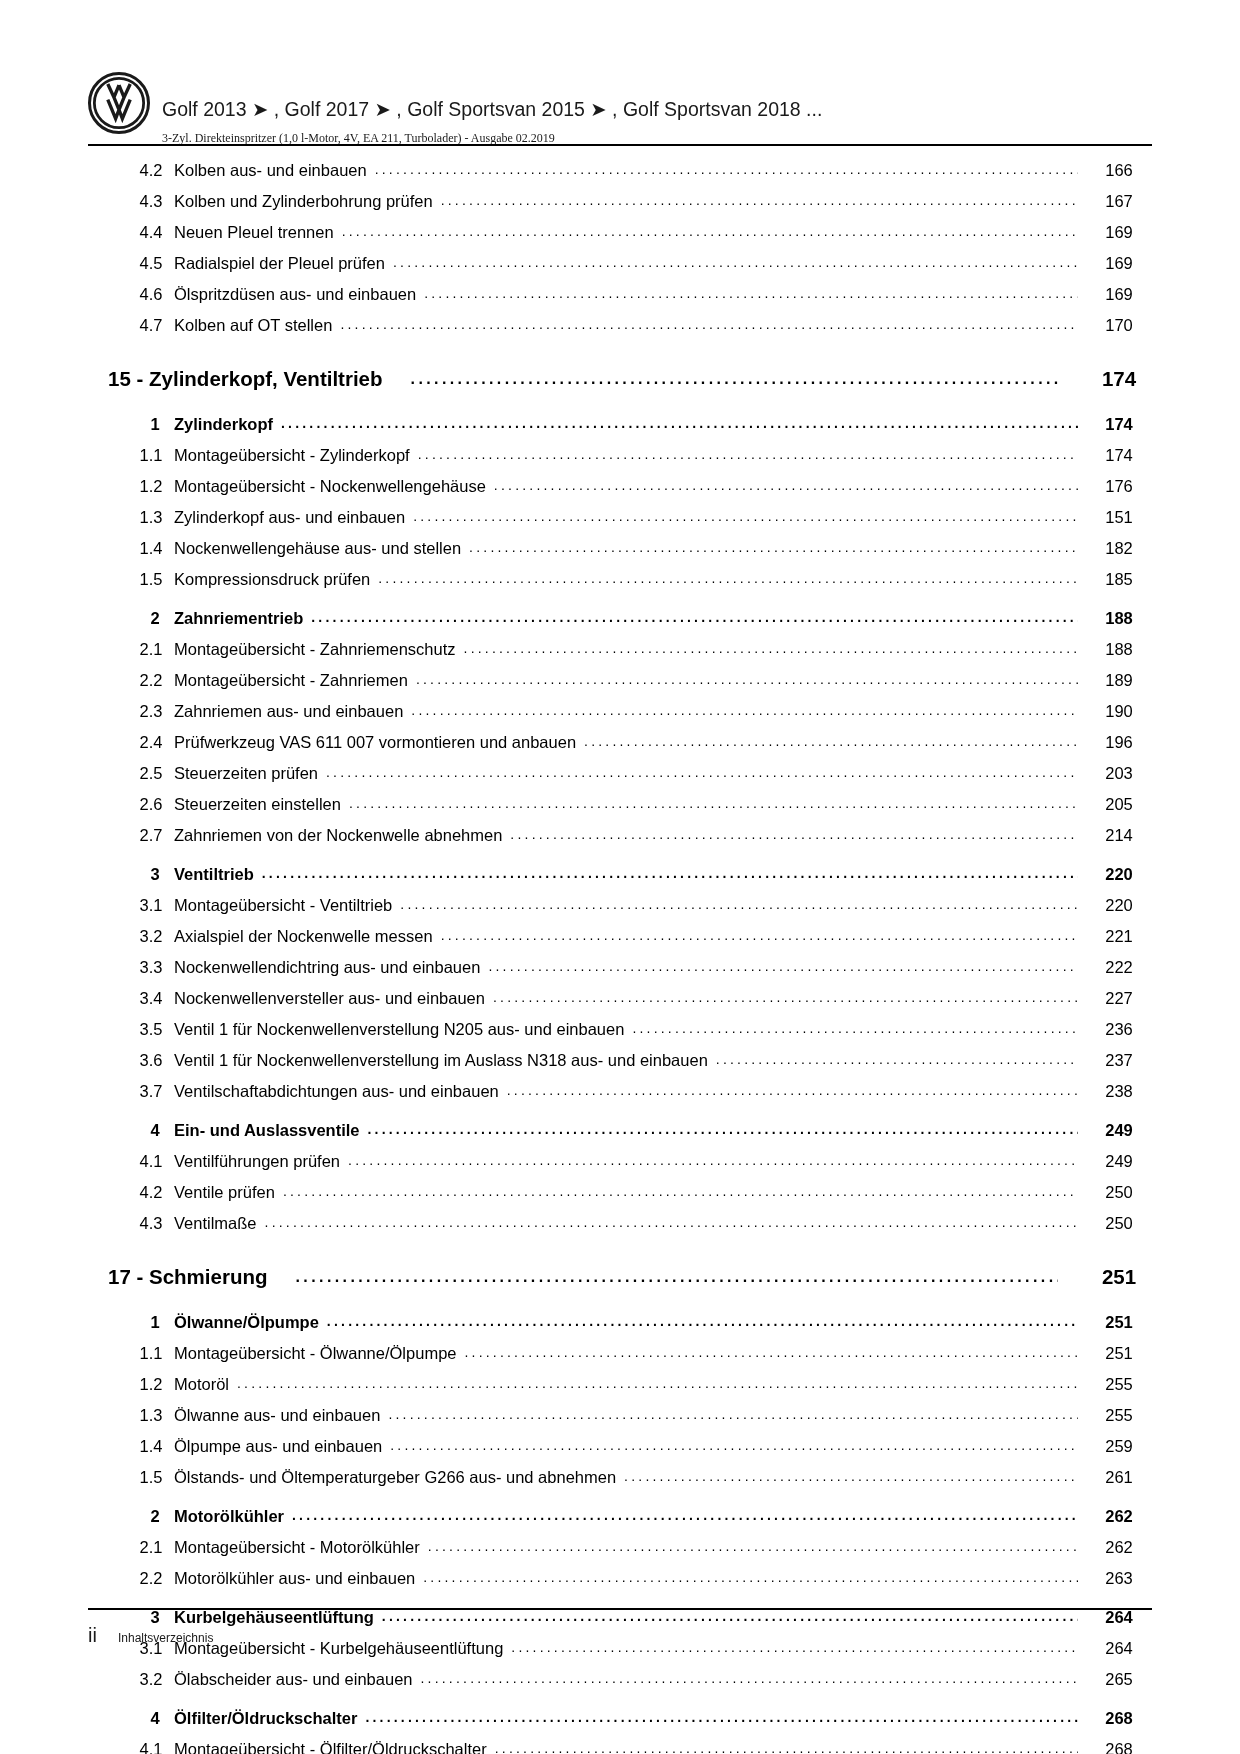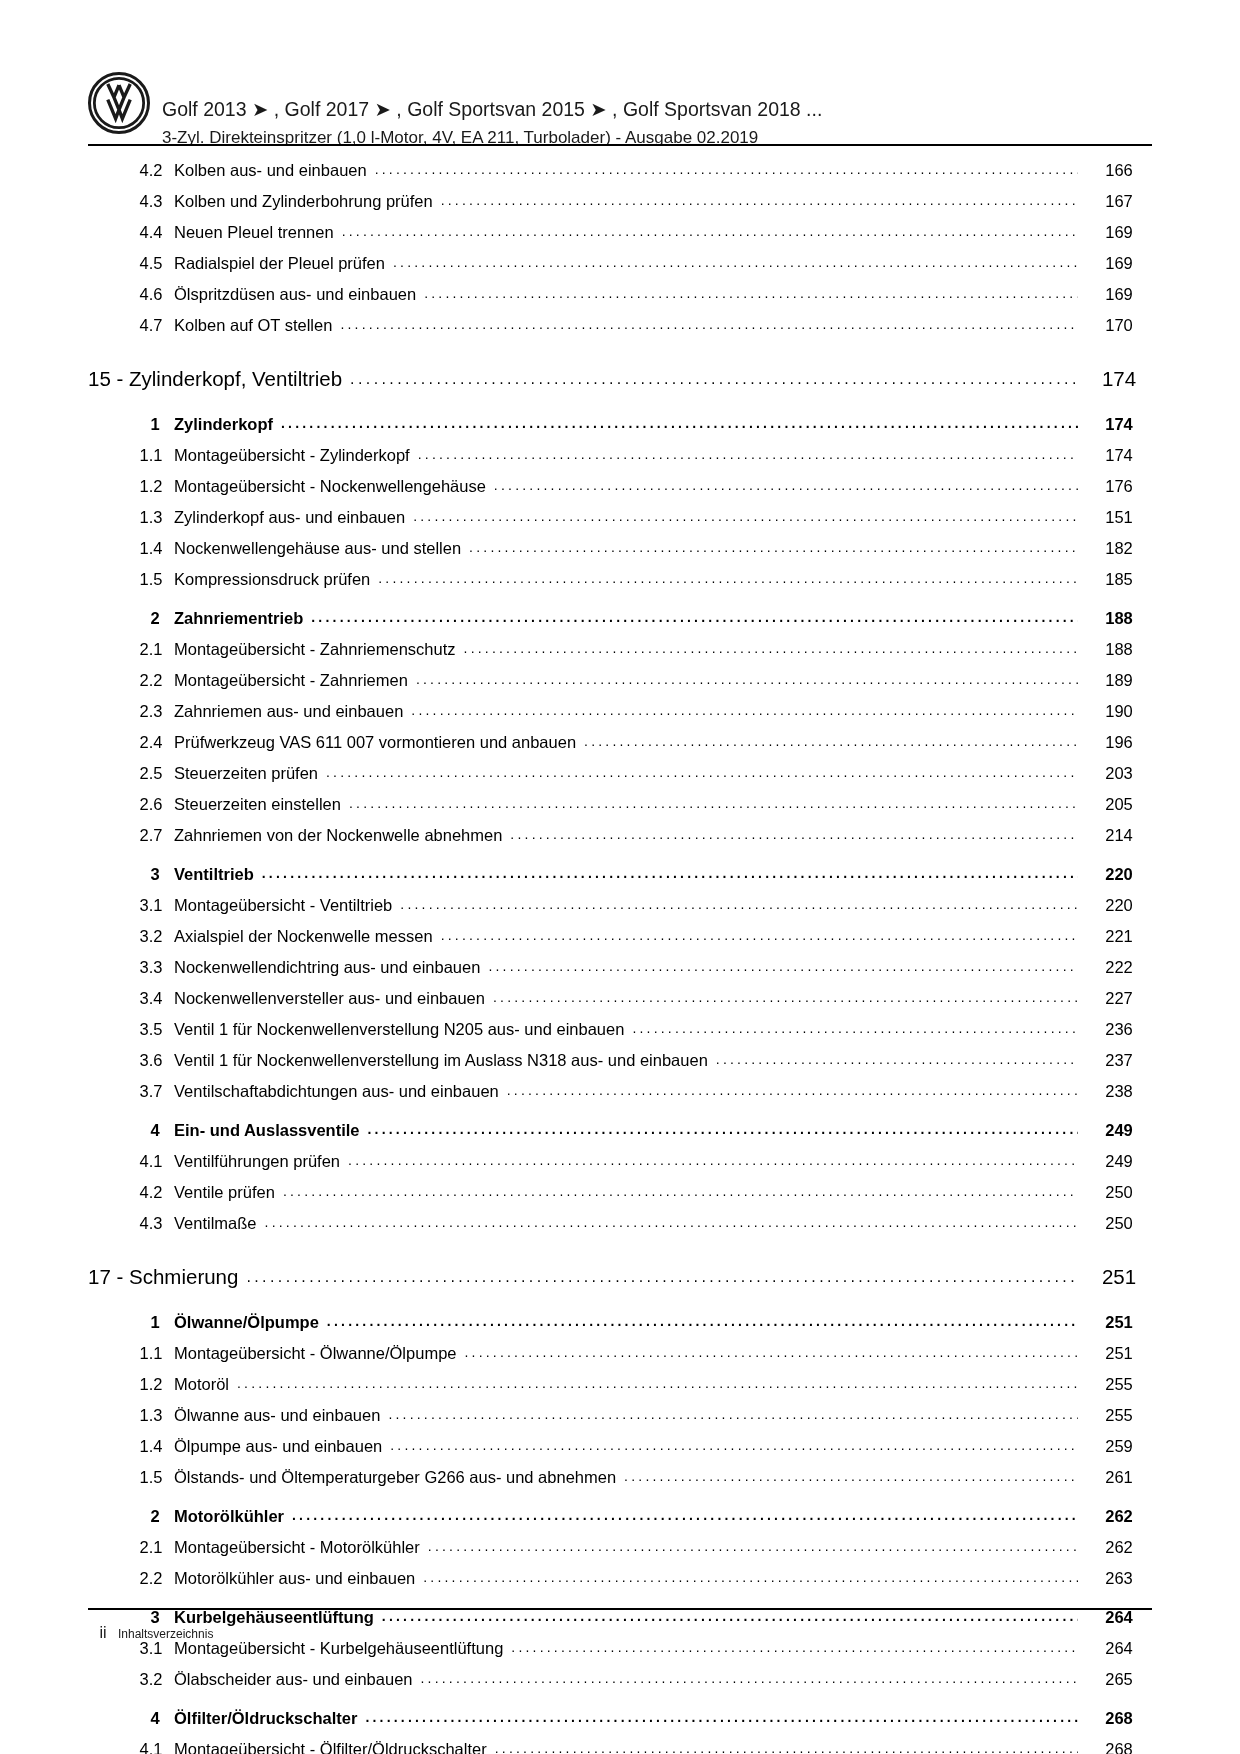--- a/index.html
+++ b/index.html
@@ -48,25 +48,26 @@
     top: 24px;
     width: 990px;
   }
   .header-line1 {
     font-size: 19.5px;
     line-height: 26px;
     color: #1a1a1a;
     white-space: nowrap;
   }
   .header-line2 {
-    font-size: 17px;
+    font-size: 12px;
     line-height: 24px;
     color: #1a1a1a;
     white-space: nowrap;
     margin-top: 4px;
+    font-family: Liberation Serif, serif;
   }
   .header-rule {
     position: absolute;
     left: 0px;
     top: 72px;
     width: 1064px;
     height: 2px;
     background: #000000;
   }
 
@@ -102,24 +103,25 @@
   }
   .page-no {
     flex: 0 0 auto;
     text-align: center;
     padding-left: 8px;
   }
 
   
   .row.chapter {
     font-size: 20.5px;
-    font-weight: normal;
+    font-weight: bold;
     line-height: 40px;
     margin-top: 18px;
     margin-bottom: 2px;
+    gap: 20px;
   }
   .row.chapter .num {
     width: 0px;
   }
   .row.chapter .label {
     padding-left: 0px;
   }
   .row.chapter .page-no {
     width: 66px;
   }
@@ -169,25 +171,24 @@
   }
   .footer {
     position: absolute;
     left: 88px;
     top: 1624px;
     width: 1064px;
     display: flex;
     align-items: baseline;
   }
   .footer-pagenum {
-    font-size: 16px;
+    font-size: 20px;
     font-weight: normal;
     width: 30px;
     color: #1a1a1a;
-    text-align: center;
   }
   .footer-label {
     font-size: 12px;
     color: #1a1a1a;
   }
 </style>
 </head>
 <body>
 
 <div class="page">

